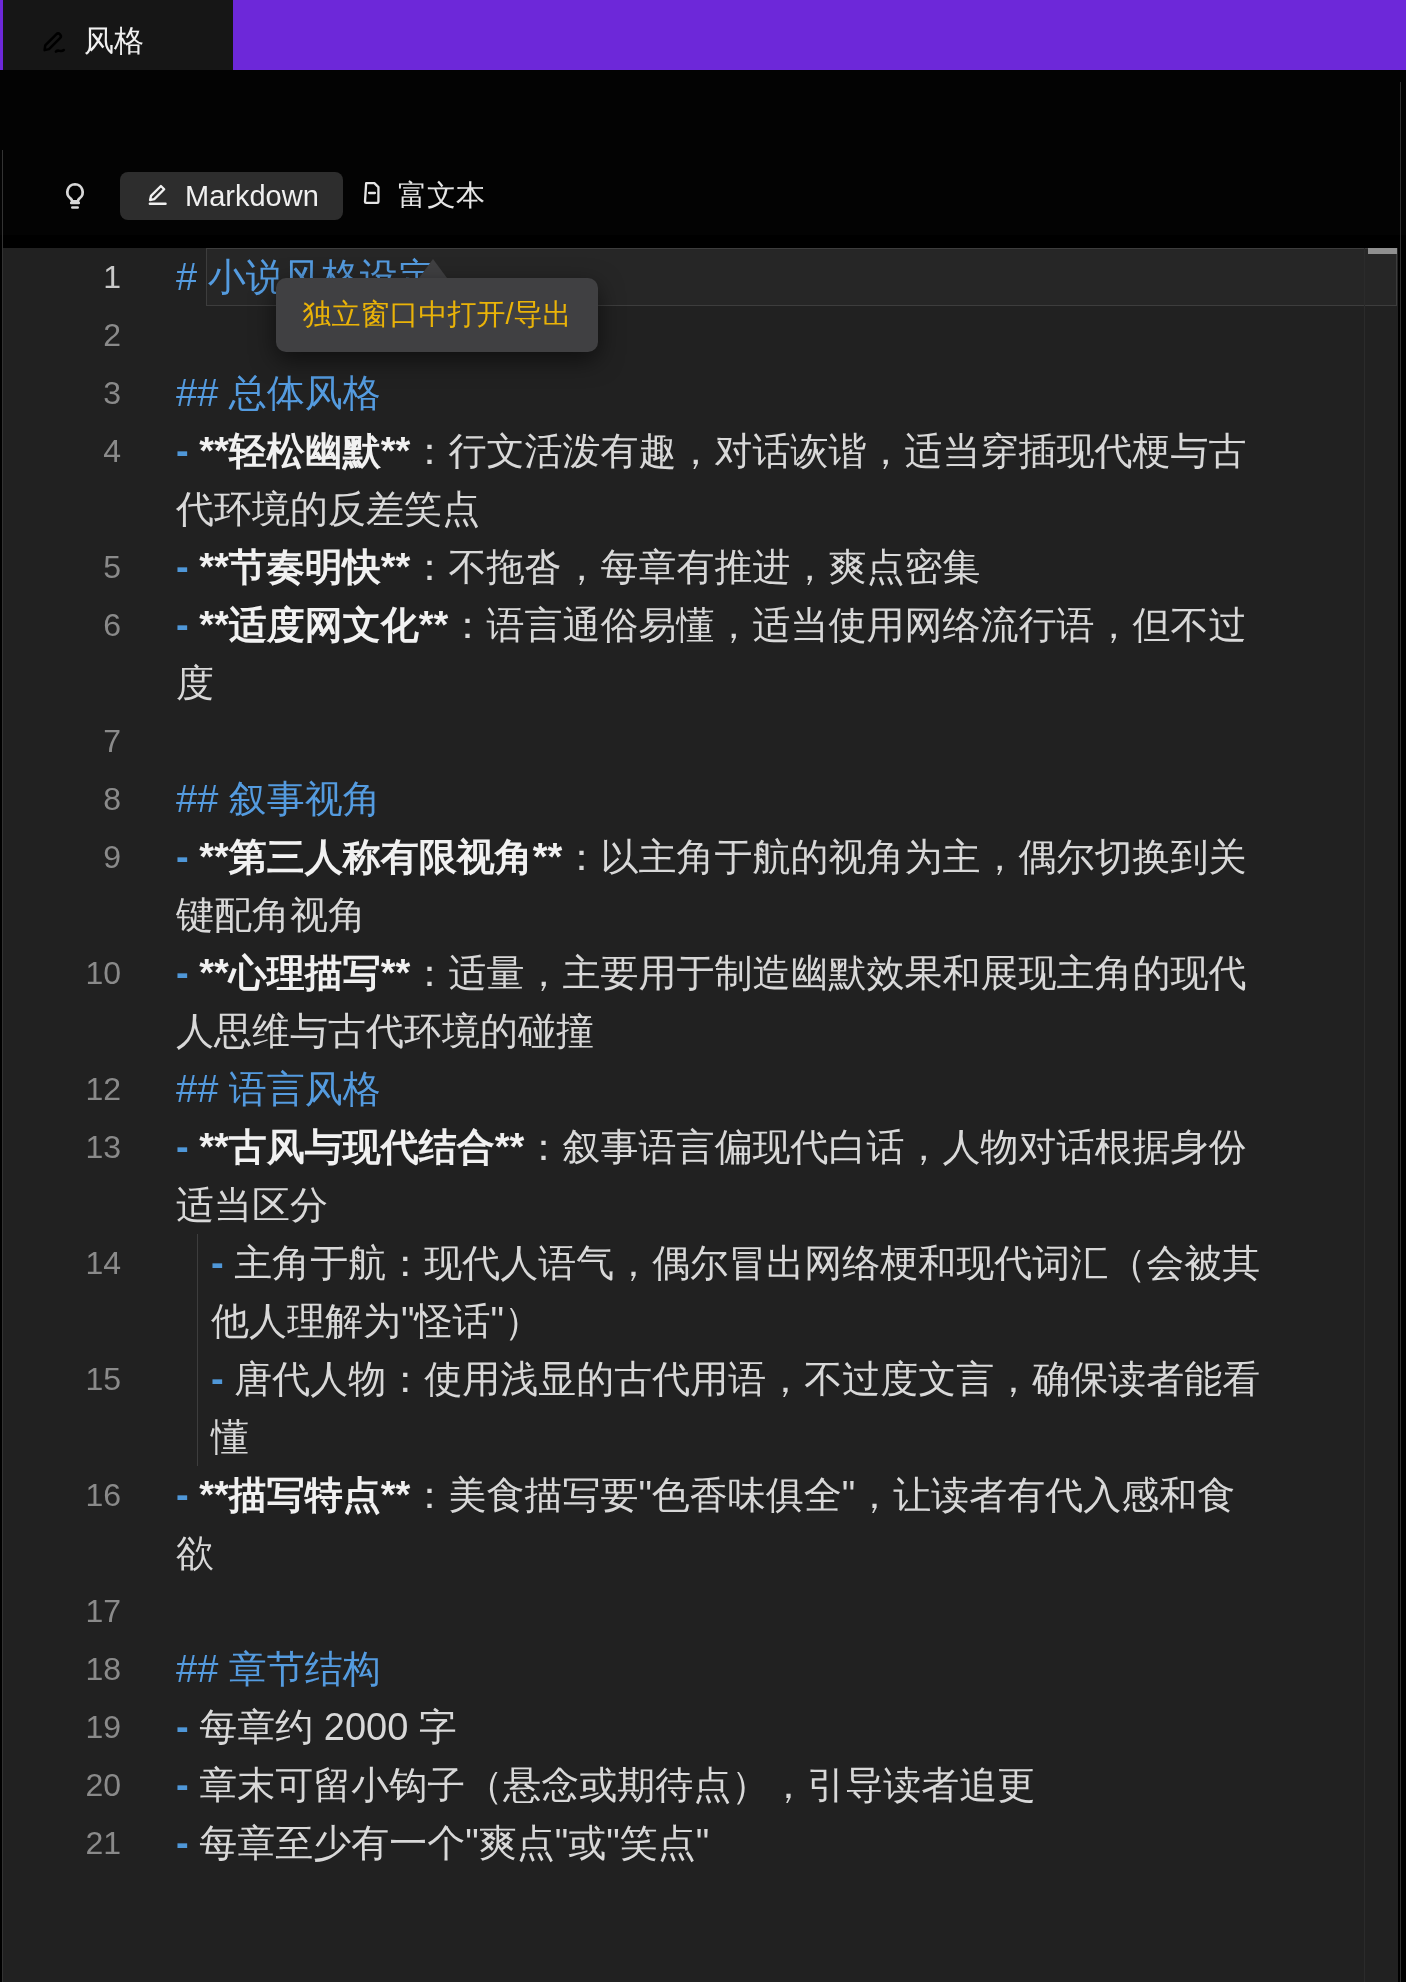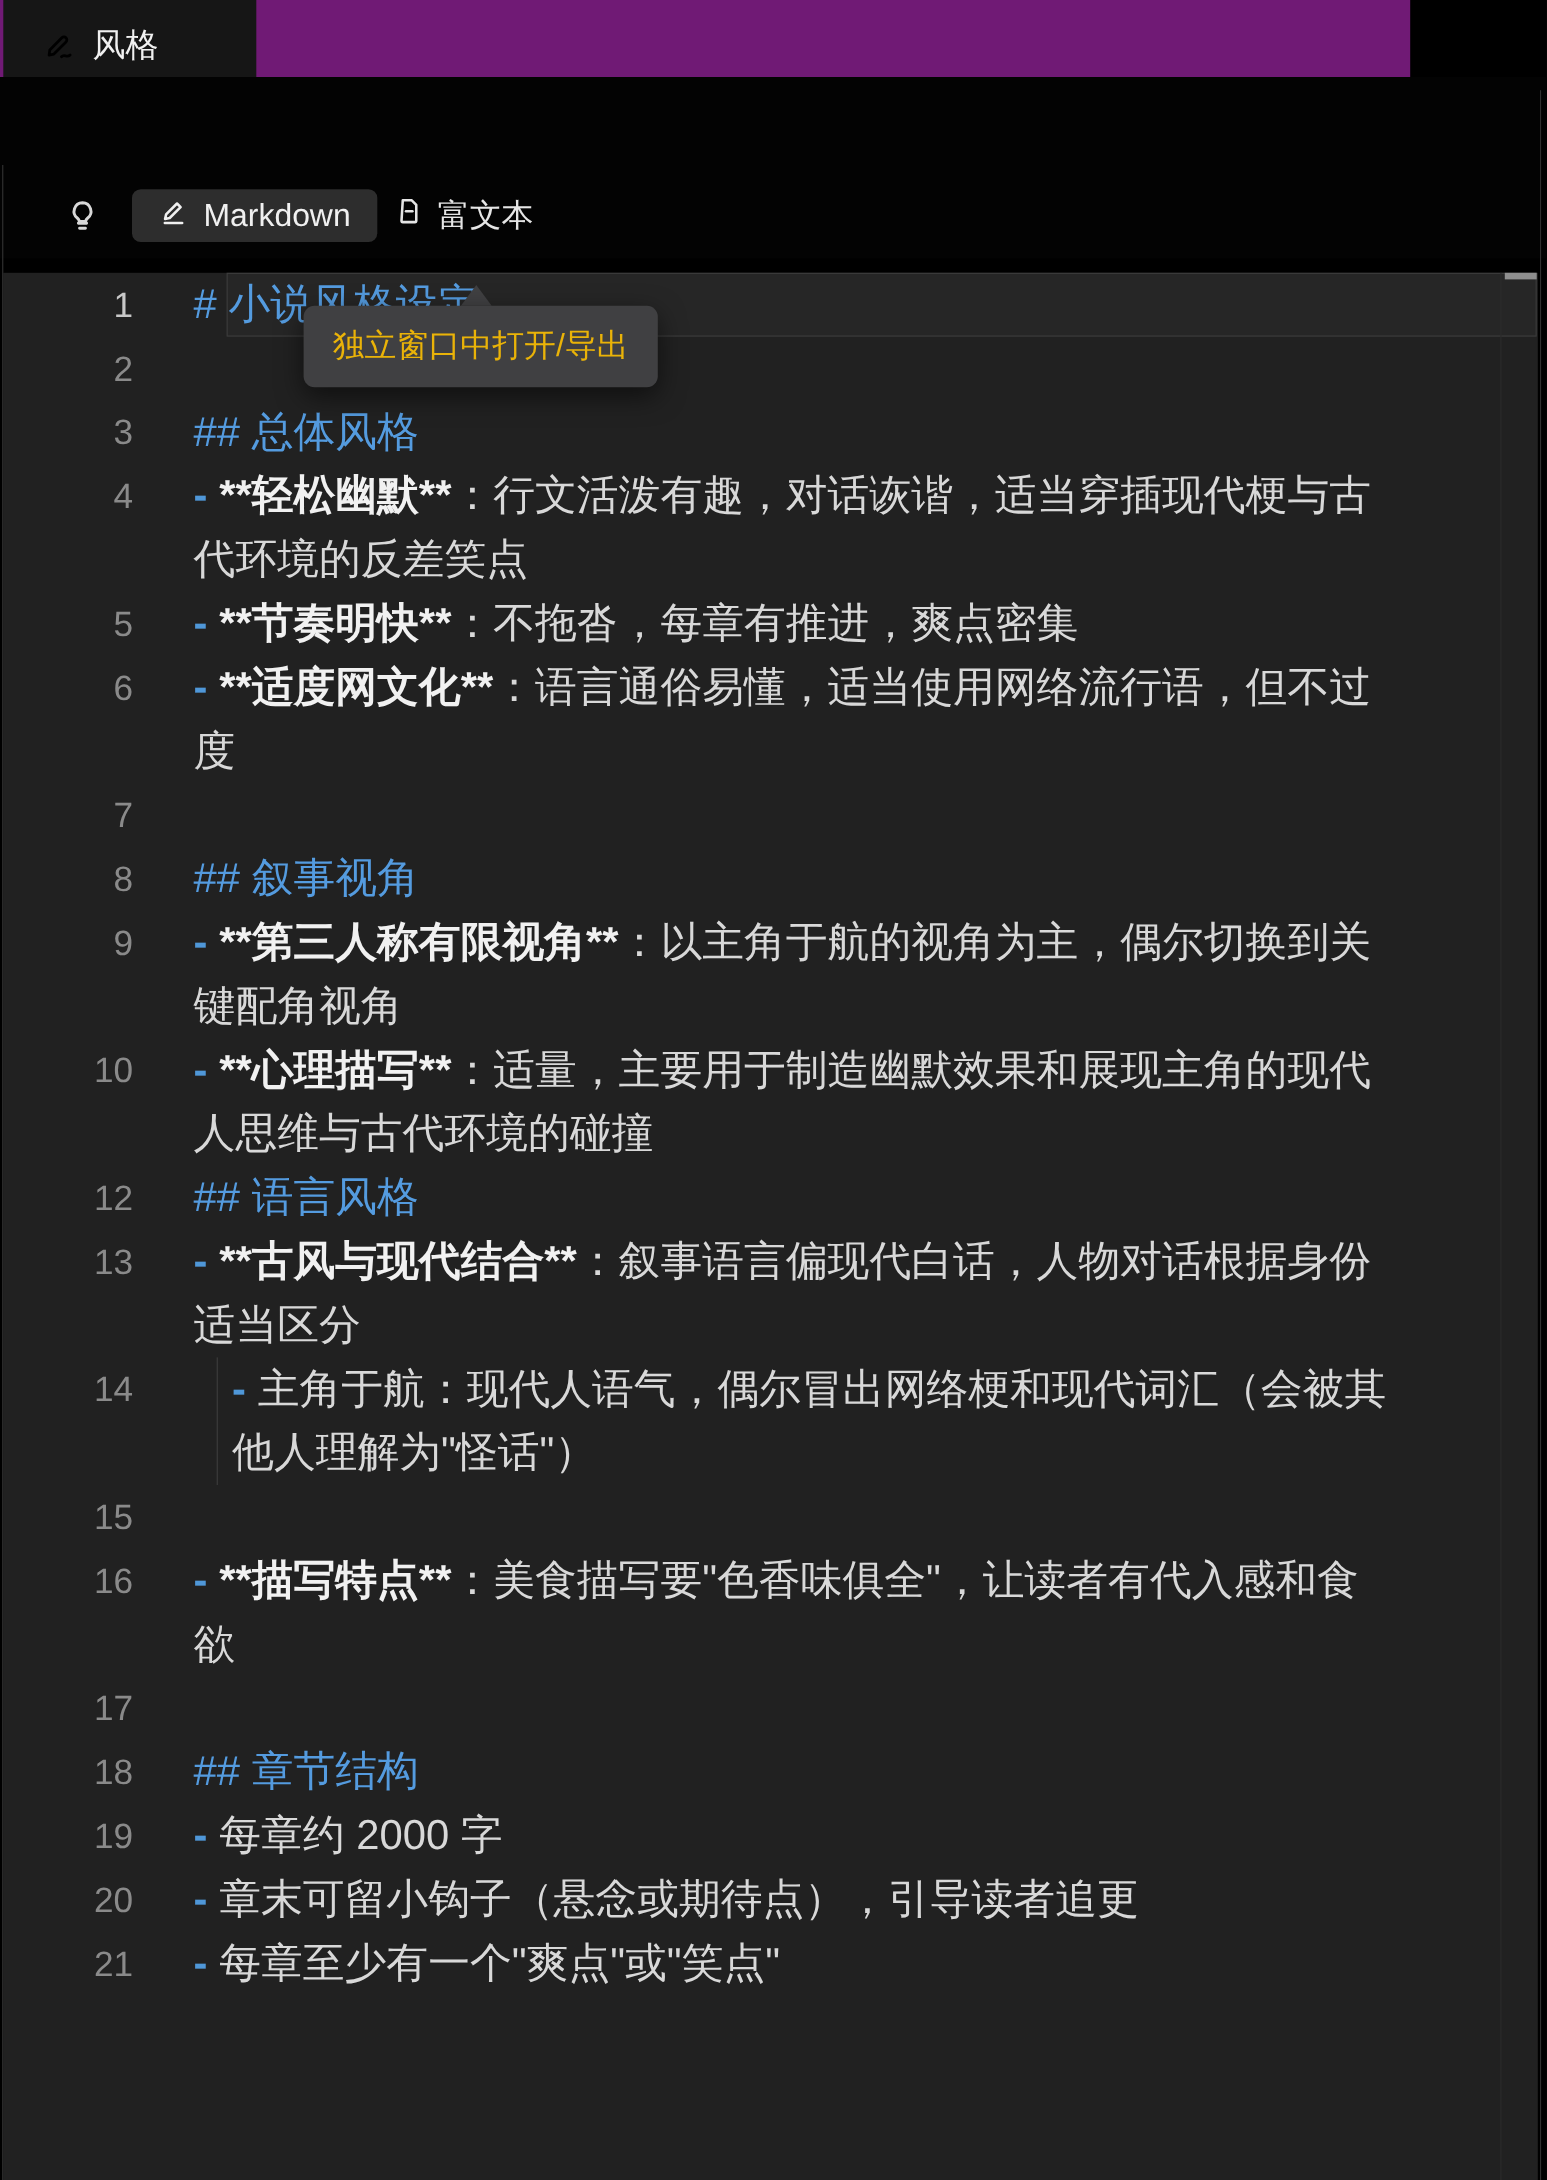--- a/index.html
+++ b/index.html
@@ -1,22 +1,22 @@
 <!DOCTYPE html>
 <html><head>
 <meta charset="utf-8">
 <style>
   * { margin:0; padding:0; box-sizing:border-box; }
   html,body { width:1406px; height:1982px; background:#000; overflow:hidden;
     font-family:"Liberation Sans","DejaVu Sans",sans-serif; }
   .window { position:relative; width:1406px; height:1982px; background:#000; }
 
   
-  .tabbar { position:absolute; left:0; top:0; width:1282px; height:82px;
-    background:#701a75; border-bottom:1px solid #262626;text-decoration:underline; }
+  .tabbar { position:absolute; left:0; top:0; width:1406px; height:82px;
+    background:#6d28d9; border-bottom:1px solid #262626;text-decoration:underline; }
   .tab { position:absolute; left:3px; top:0; width:230px; height:82px; background:#161616;
     display:flex; align-items:center; gap:15px; padding-left:36px; cursor:default; }
   .tab-label { font-size:30px; color:#f0f0f0; }
   .tab-underline { position:absolute; left:0; bottom:-1px; width:100%; height:5px; background:#21a05f; }
   .tab-icon svg { display:block; }
 
   
   .toolzone { position:absolute; left:0; top:70px; width:1406px; height:165px; background:#030303;padding-left:30px; }
   .bulb-btn { position:absolute; left:55px; top:103px; width:40px; height:46px;
     display:flex; align-items:center; justify-content:center; color:#d8d8d8; }
@@ -213,20 +213,21 @@
         <div class="line">
           <span class="gutter">13</span>
           <div class="content"><span class="dash">- </span><span class="bold">**古风与现代结合**</span><span>：叙事语言偏现代白话，人物对话根据身份适当区分</span></div>
         </div>
         <div class="line indented">
           <span class="gutter">14</span>
           <div class="content"><span class="dash">- </span><span>主角于航：现代人语气，偶尔冒出网络梗和现代词汇（会被其他人理解为"怪话"）</span></div>
         </div>
         <div class="line indented">
           <span class="gutter">15</span>
+          <div class="content"><span class="dash">- </span><span>唐代人物：使用浅显的古代用语，不过度文言，确保读者能看懂</span></div>
         </div>
         <div class="line">
           <span class="gutter">16</span>
           <div class="content"><span class="dash">- </span><span class="bold">**描写特点**</span><span>：美食描写要"色香味俱全"，让读者有代入感和食欲</span></div>
         </div>
         <div class="line">
           <span class="gutter">17</span>
           <div class="content"></div>
         </div>
         <div class="line">

